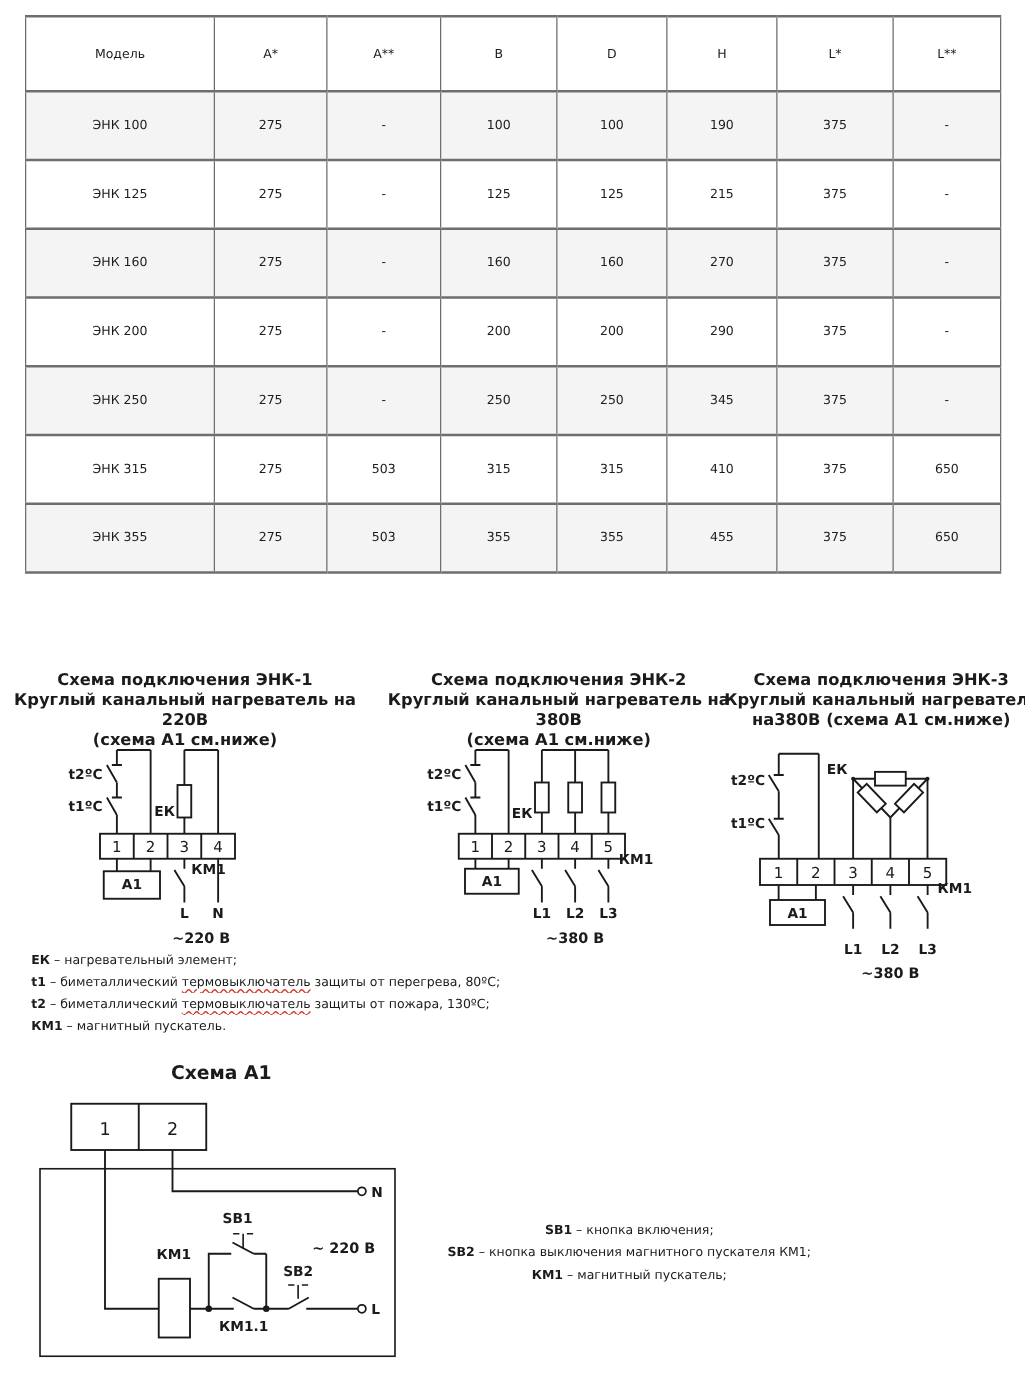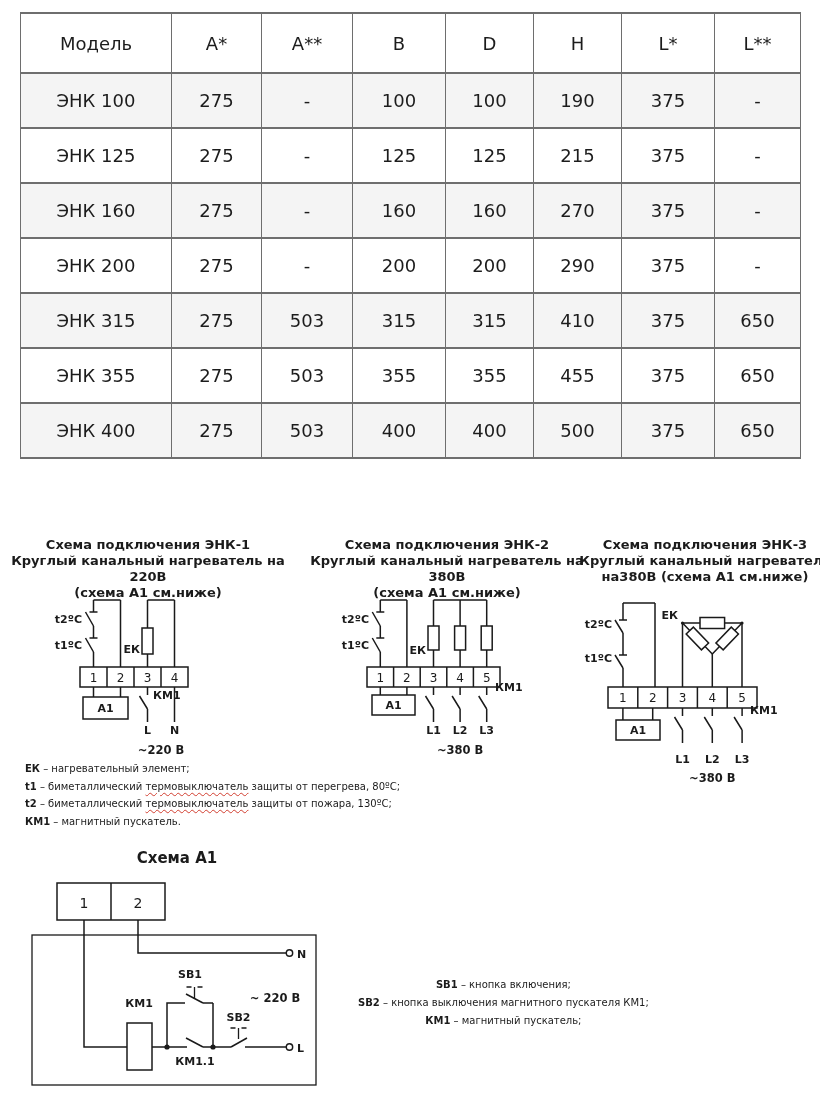--- a/index.html
+++ b/index.html
@@ -6,21 +6,21 @@
   html,body { background:#fff; }
   .page {
     position:relative; width:820px; height:1105px; background:#ffffff;
     font-family:"DejaVu Sans","Liberation Sans",sans-serif; color:#111;
     overflow:hidden;
   }
   
   table.spec {
     position:absolute; left:20px; top:12px; width:780px;
     border-collapse:collapse; table-layout:fixed;
-    font-size:18px; color:#1c1c1c;
+    font-size:10px; color:#1c1c1c;
   }
   table.spec th, table.spec td {
     border-left:1px solid #6e6e6e; border-right:1px solid #6e6e6e;
     border-top:2px solid #6e6e6e; border-bottom:2px solid #6e6e6e;
     text-align:center; vertical-align:middle; font-weight:normal;
     background:#fff;
   }
   table.spec thead th { height:60px; }
   table.spec tbody td { height:55px; }
   table.spec tbody tr:nth-child(odd) td { background:#f4f4f4; }
@@ -119,46 +119,46 @@
         <td>ЭНК 200</td>
           <td>275</td>
           <td>-</td>
           <td>200</td>
           <td>200</td>
           <td>290</td>
           <td>375</td>
           <td>-</td>
       </tr>
       <tr>
+        <td>ЭНК 250</td>
+          <td>275</td>
+          <td>-</td>
+          <td>250</td>
+          <td>250</td>
+          <td>345</td>
+          <td>375</td>
+          <td>-</td>
+      </tr>
+      <tr>
         <td>ЭНК 315</td>
           <td>275</td>
           <td>503</td>
           <td>315</td>
           <td>315</td>
           <td>410</td>
           <td>375</td>
           <td>650</td>
       </tr>
       <tr>
         <td>ЭНК 355</td>
           <td>275</td>
           <td>503</td>
           <td>355</td>
           <td>355</td>
           <td>455</td>
-          <td>375</td>
-          <td>650</td>
-      </tr>
-      <tr>
-        <td>ЭНК 400</td>
-          <td>275</td>
-          <td>503</td>
-          <td>400</td>
-          <td>400</td>
-          <td>500</td>
           <td>375</td>
           <td>650</td>
       </tr>
     </tbody>
   </table>
 
   <div class="dia-title" style="left:-2px;">
     <div>Схема подключения ЭНК-1</div>
     <div>Круглый канальный нагреватель на 220В</div>
     <div>(схема А1 см.ниже)</div>

